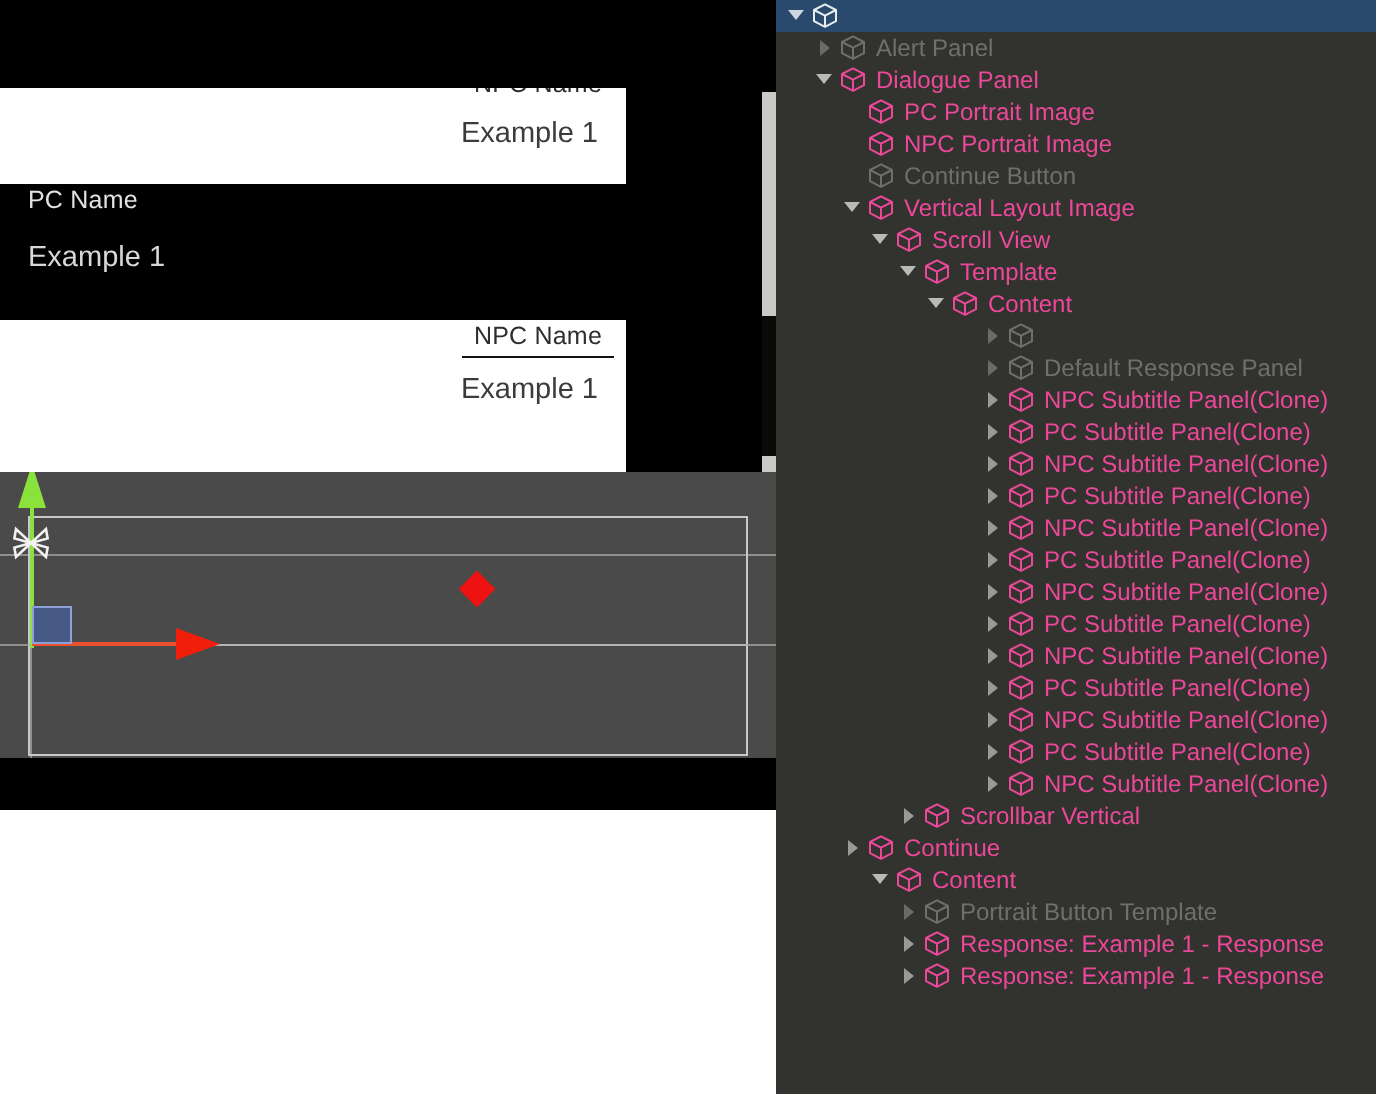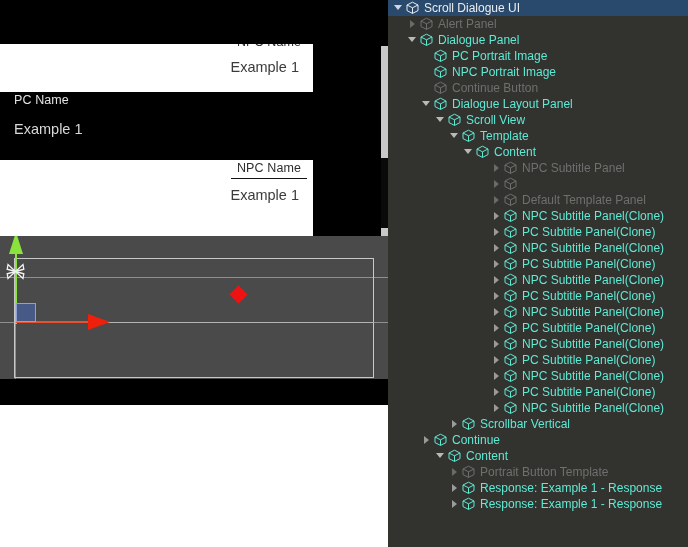--- a/index.html
+++ b/index.html
@@ -228,21 +228,21 @@
     overflow: hidden;
   }
   .row {
     position: relative;
     height: 16px;
     line-height: 16px;
     white-space: nowrap;
     display: flex;
     align-items: center;
     font-size: 12px;
-    color: #5eead4;
+    color: #ec4899;
     box-sizing: border-box;
   }
   .row.selected {
     background: #2a4a6d;
     color: #e9edf1;
   }
   .row.disabled {
     color: #6f6f6f;
   }
   .row .indent {
@@ -365,21 +365,20 @@
           <span class="twisty open"></span>
           <span class="cube-icon">
             <svg width="15" height="14" viewBox="0 0 15 14">
               <g fill="none" stroke="currentColor" stroke-width="1" stroke-linejoin="round">
                 <path d="M7.5 1.2 L13 4 L13 9.6 L7.5 12.4 L2 9.6 L2 4 Z"></path>
                 <path d="M2 4 L7.5 6.8 L13 4"></path>
                 <path d="M7.5 6.8 L7.5 12.4"></path>
               </g>
             </svg>
           </span>
-          <span class="label">Scroll Dialogue UI</span>
         </div>
         <div class="row disabled">
           <span class="indent" style="width: 18px;"></span>
           <span class="twisty closed"></span>
           <span class="cube-icon">
             <svg width="15" height="14" viewBox="0 0 15 14">
               <g fill="none" stroke="currentColor" stroke-width="1" stroke-linejoin="round">
                 <path d="M7.5 1.2 L13 4 L13 9.6 L7.5 12.4 L2 9.6 L2 4 Z"></path>
                 <path d="M2 4 L7.5 6.8 L13 4"></path>
                 <path d="M7.5 6.8 L7.5 12.4"></path>
@@ -449,21 +448,21 @@
           <span class="twisty open"></span>
           <span class="cube-icon">
             <svg width="15" height="14" viewBox="0 0 15 14">
               <g fill="none" stroke="currentColor" stroke-width="1" stroke-linejoin="round">
                 <path d="M7.5 1.2 L13 4 L13 9.6 L7.5 12.4 L2 9.6 L2 4 Z"></path>
                 <path d="M2 4 L7.5 6.8 L13 4"></path>
                 <path d="M7.5 6.8 L7.5 12.4"></path>
               </g>
             </svg>
           </span>
-          <span class="label">Dialogue Layout Panel</span>
+          <span class="label">Vertical Layout Image</span>
         </div>
         <div class="row">
           <span class="indent" style="width: 46px;"></span>
           <span class="twisty open"></span>
           <span class="cube-icon">
             <svg width="15" height="14" viewBox="0 0 15 14">
               <g fill="none" stroke="currentColor" stroke-width="1" stroke-linejoin="round">
                 <path d="M7.5 1.2 L13 4 L13 9.6 L7.5 12.4 L2 9.6 L2 4 Z"></path>
                 <path d="M2 4 L7.5 6.8 L13 4"></path>
                 <path d="M7.5 6.8 L7.5 12.4"></path>
@@ -505,48 +504,34 @@
           <span class="twisty closed"></span>
           <span class="cube-icon">
             <svg width="15" height="14" viewBox="0 0 15 14">
               <g fill="none" stroke="currentColor" stroke-width="1" stroke-linejoin="round">
                 <path d="M7.5 1.2 L13 4 L13 9.6 L7.5 12.4 L2 9.6 L2 4 Z"></path>
                 <path d="M2 4 L7.5 6.8 L13 4"></path>
                 <path d="M7.5 6.8 L7.5 12.4"></path>
               </g>
             </svg>
           </span>
-          <span class="label">NPC Subtitle Panel</span>
         </div>
         <div class="row disabled">
           <span class="indent" style="width: 102px;"></span>
           <span class="twisty closed"></span>
           <span class="cube-icon">
             <svg width="15" height="14" viewBox="0 0 15 14">
               <g fill="none" stroke="currentColor" stroke-width="1" stroke-linejoin="round">
                 <path d="M7.5 1.2 L13 4 L13 9.6 L7.5 12.4 L2 9.6 L2 4 Z"></path>
                 <path d="M2 4 L7.5 6.8 L13 4"></path>
                 <path d="M7.5 6.8 L7.5 12.4"></path>
               </g>
             </svg>
           </span>
-        </div>
-        <div class="row disabled">
-          <span class="indent" style="width: 102px;"></span>
-          <span class="twisty closed"></span>
-          <span class="cube-icon">
-            <svg width="15" height="14" viewBox="0 0 15 14">
-              <g fill="none" stroke="currentColor" stroke-width="1" stroke-linejoin="round">
-                <path d="M7.5 1.2 L13 4 L13 9.6 L7.5 12.4 L2 9.6 L2 4 Z"></path>
-                <path d="M2 4 L7.5 6.8 L13 4"></path>
-                <path d="M7.5 6.8 L7.5 12.4"></path>
-              </g>
-            </svg>
-          </span>
-          <span class="label">Default Template Panel</span>
+          <span class="label">Default Response Panel</span>
         </div>
         <div class="row">
           <span class="indent" style="width: 102px;"></span>
           <span class="twisty closed"></span>
           <span class="cube-icon">
             <svg width="15" height="14" viewBox="0 0 15 14">
               <g fill="none" stroke="currentColor" stroke-width="1" stroke-linejoin="round">
                 <path d="M7.5 1.2 L13 4 L13 9.6 L7.5 12.4 L2 9.6 L2 4 Z"></path>
                 <path d="M2 4 L7.5 6.8 L13 4"></path>
                 <path d="M7.5 6.8 L7.5 12.4"></path>

